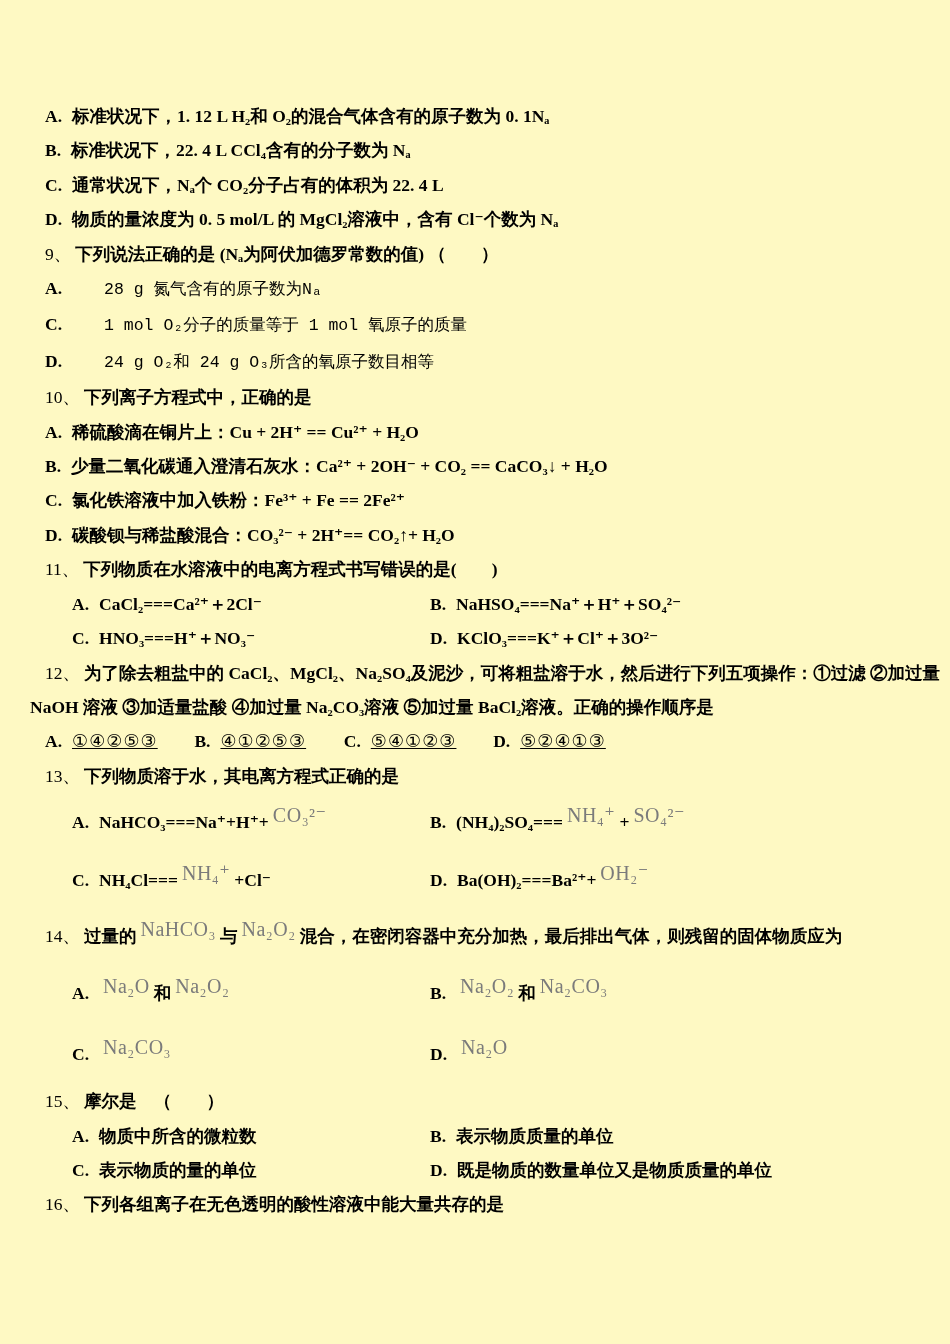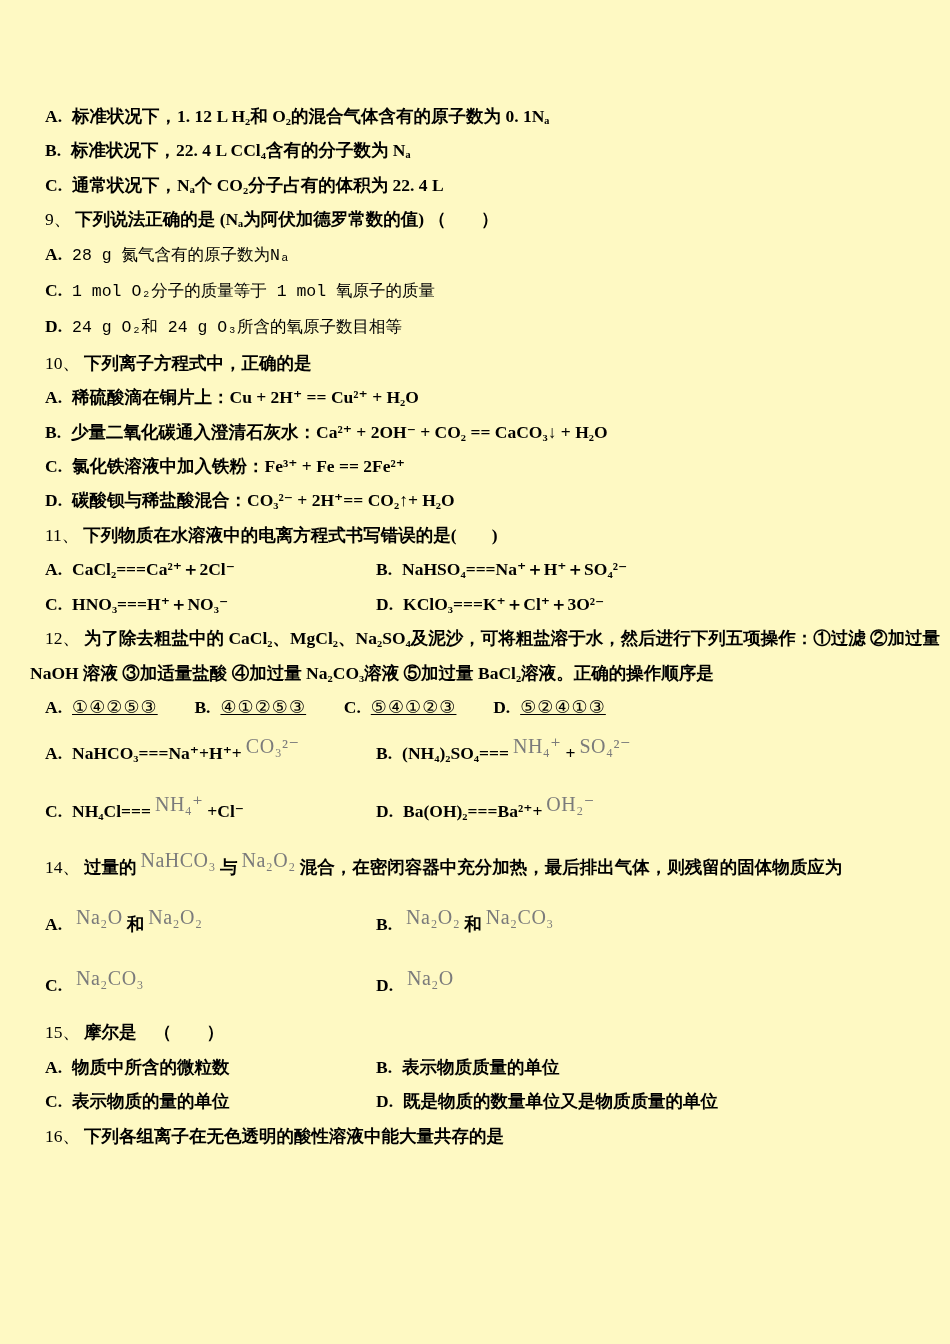--- a/index.html
+++ b/index.html
@@ -11,23 +11,23 @@
     background:#fef9c3;
     color:#000000;
     font-family:"Liberation Serif","DejaVu Serif",serif;
     font-size:17.5px;
     overflow:hidden;
   }
   .line{line-height:34.4px;white-space:nowrap;}
   .b{font-weight:bold;}
   .qnum{font-weight:normal;margin-right:4px;}
   .lbl{font-weight:bold;margin-right:10px;}
-  .fs{font-family:"Liberation Mono","DejaVu Sans Mono",monospace;font-weight:normal;font-size:16.5px;}
+  .fs{font-family:"Liberation Mono","DejaVu Sans Mono",monospace;font-weight:normal;font-size:16.5px;margin-left:32px;}
   .row{display:flex;}
-  .cell{width:331px;}
+  .cell{width:331px;margin-left:27px;}
   .cell:last-child{width:auto;}
   .outdent{margin-left:-15px;}
   .circ{font-family:"DejaVu Sans",sans-serif;font-weight:normal;font-size:18px;letter-spacing:1px;text-decoration:underline;}
   .w4{display:inline-block;width:145px;}
   .frm{
     color:#7b7b7b;
     font-family:"Liberation Serif","DejaVu Serif",serif;
     font-weight:normal;
     font-size:20px;
     position:relative;top:-6px;
@@ -40,20 +40,21 @@
 </style>
 </head>
 <body>
 
 <div class="doc">
 
   <div>
     <div class="line"><span class="lbl">A.</span><span class="b">标准状况下，1. 12 L H₂和 O₂的混合气体含有的原子数为 0. 1Nₐ</span></div>
     <div class="line"><span class="lbl">B.</span><span class="b">标准状况下，22. 4 L CCl₄含有的分子数为 Nₐ</span></div>
     <div class="line"><span class="lbl">C.</span><span class="b">通常状况下，Nₐ个 CO₂分子占有的体积为 22. 4 L</span></div>
+    <div class="line"><span class="lbl">D.</span><span class="b">物质的量浓度为 0. 5 mol/L 的 MgCl₂溶液中，含有 Cl⁻个数为 Nₐ</span></div>
   </div>
 
   <div>
     <div class="line"><span class="qnum">9、</span><span class="b">下列说法正确的是 (Nₐ为阿伏加德罗常数的值) （　　）</span></div>
     <div class="line"><span class="lbl">A.</span><span class="fs">28 g 氮气含有的原子数为Nₐ</span></div>
     <div class="line"><span class="lbl">C.</span><span class="fs">1 mol O₂分子的质量等于 1 mol 氧原子的质量</span></div>
     <div class="line"><span class="lbl">D.</span><span class="fs">24 g O₂和 24 g O₃所含的氧原子数目相等</span></div>
   </div>
 
   <div>
@@ -81,20 +82,21 @@
     <div class="line outdent"><span class="b">NaOH 溶液 ③加适量盐酸 ④加过量 Na₂CO₃溶液 ⑤加过量 BaCl₂溶液。正确的操作顺序是</span></div>
     <div class="line">
       <span class="w4"><span class="lbl">A.</span><span class="circ">①④②⑤③</span></span>
       <span class="w4"><span class="lbl">B.</span><span class="circ">④①②⑤③</span></span>
       <span class="w4"><span class="lbl">C.</span><span class="circ">⑤④①②③</span></span>
       <span class="w4"><span class="lbl">D.</span><span class="circ">⑤②④①③</span></span>
     </div>
   </div>
 
   <div>
+    <div class="line"><span class="qnum">13、</span><span class="b">下列物质溶于水，其电离方程式正确的是</span></div>
     <div class="line row tall">
       <div class="cell"><span class="lbl">A.</span><span class="b">NaHCO₃===Na⁺+H⁺+</span><span class="frm">CO₃²⁻</span><span class="b"></span><span class="b"></span></div>
       <div class="cell"><span class="lbl">B.</span><span class="b">(NH₄)₂SO₄===</span><span class="frm">NH₄⁺</span><span class="b">+</span><span class="frm">SO₄²⁻</span><span class="b"></span></div>
     </div>
     <div class="line row tall">
       <div class="cell"><span class="lbl">C.</span><span class="b">NH₄Cl===</span><span class="frm">NH₄⁺</span><span class="b">+Cl⁻</span></div>
       <div class="cell"><span class="lbl">D.</span><span class="b">Ba(OH)₂===Ba²⁺+</span><span class="frm">OH₂⁻</span><span class="b"></span></div>
     </div>
   </div>
 

